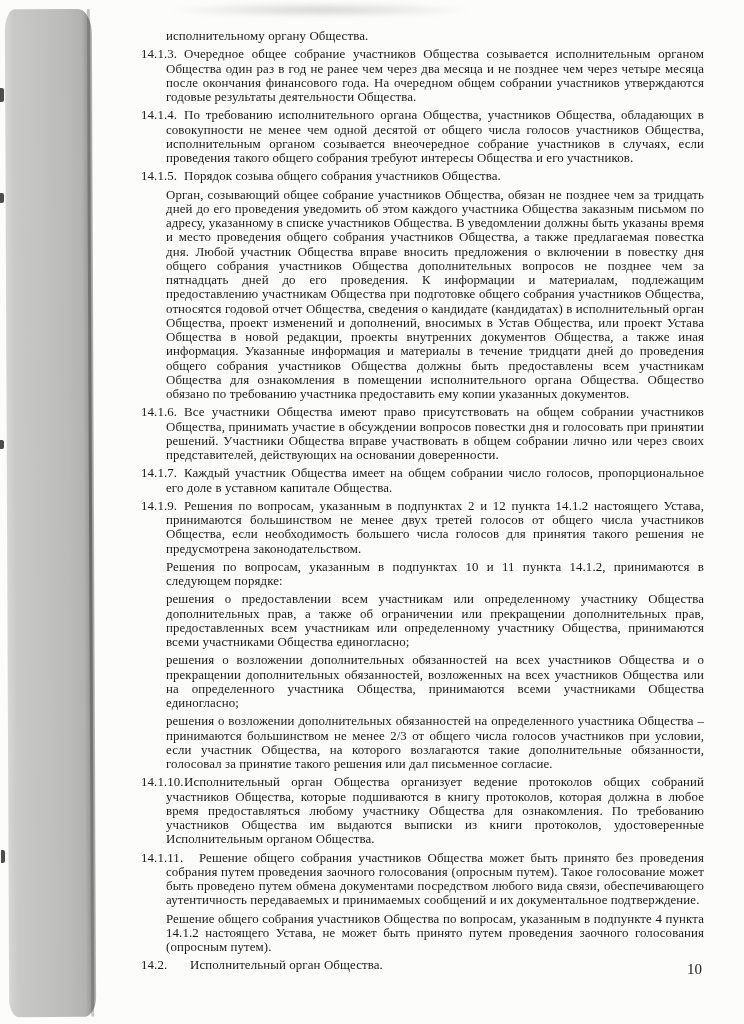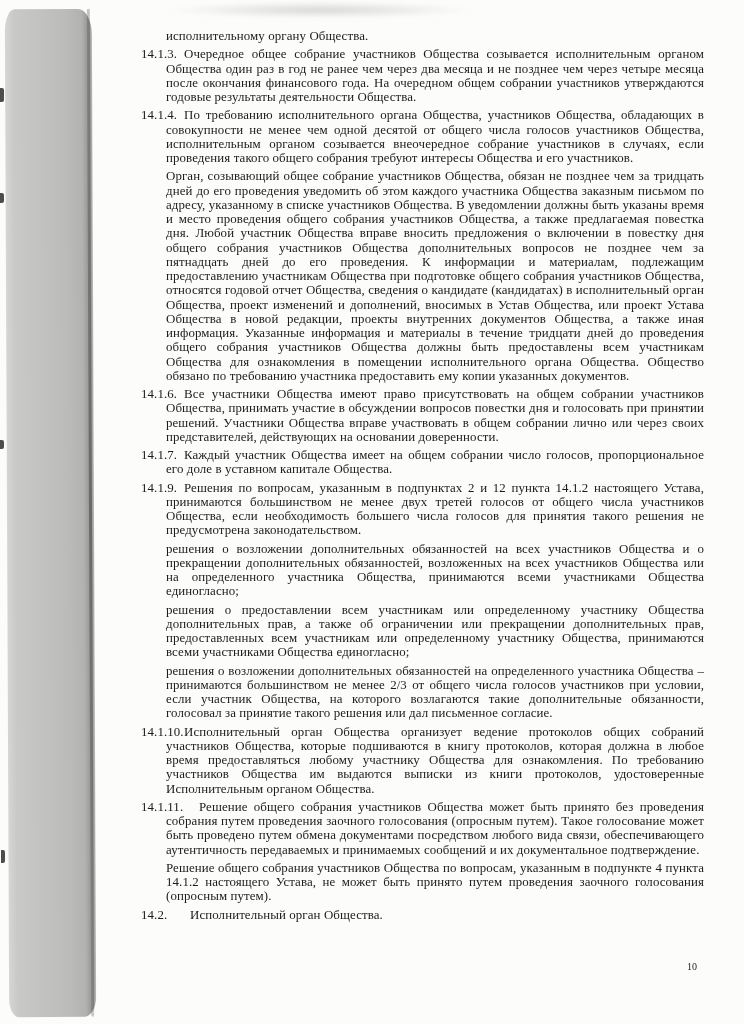--- a/index.html
+++ b/index.html
@@ -87,21 +87,21 @@
   .num.w56 { min-width: 58px; }
   .num.w49 { min-width: 49px; }
   
   p.cont {
     padding-left: 25px;
   }
   .pagenum {
     position: absolute;
     left: 687px;
     top: 961px;
-    font-size: 10px;
+    font-size: 15px;
     color: #222;
   }
 </style>
 </head>
 <body>
 
 <div class="band"></div>
 <div class="edge-mark em1"></div>
 <div class="edge-mark em2"></div>
 <div class="edge-mark em3"></div>
@@ -114,36 +114,38 @@
 
   <div class="clause">
     <p class="first"><span class="num">14.1.3.</span><span>Очередное общее собрание участников Общества созывается исполнительным органом Общества один раз в год не ранее чем через два месяца и не позднее чем через четыре месяца после окончания финансового года. На очередном общем собрании участников утверждаются годовые результаты деятельности Общества.</span></p>
   </div>
 
   <div class="clause">
     <p class="first"><span class="num">14.1.4.</span><span>По требованию исполнительного органа Общества, участников Общества, обладающих в совокупности не менее чем одной десятой от общего числа голосов участников Общества, исполнительным органом созывается внеочередное собрание участников в случаях, если проведения такого общего собрания требуют интересы Общества и его участников.</span></p>
   </div>
 
   <div class="clause">
+    <p class="first"><span class="num">14.1.5.</span><span>Порядок созыва общего собрания участников Общества.</span></p>
     <p class="cont">Орган, созывающий общее собрание участников Общества, обязан не позднее чем за тридцать дней до его проведения уведомить об этом каждого участника Общества заказным письмом по адресу, указанному в списке участников Общества. В уведомлении должны быть указаны время и место проведения общего собрания участников Общества, а также предлагаемая повестка дня. Любой участник Общества вправе вносить предложения о включении в повестку дня общего собрания участников Общества дополнительных вопросов не позднее чем за пятнадцать дней до его проведения. К информации и материалам, подлежащим предоставлению участникам Общества при подготовке общего собрания участников Общества, относятся годовой отчет Общества, сведения о кандидате (кандидатах) в исполнительный орган Общества, проект изменений и дополнений, вносимых в Устав Общества, или проект Устава Общества в новой редакции, проекты внутренних документов Общества, а также иная информация. Указанные информация и материалы в течение тридцати дней до проведения общего собрания участников Общества должны быть предоставлены всем участникам Общества для ознакомления в помещении исполнительного органа Общества. Общество обязано по требованию участника предоставить ему копии указанных документов.</p>
   </div>
 
   <div class="clause">
     <p class="first"><span class="num">14.1.6.</span><span>Все участники Общества имеют право присутствовать на общем собрании участников Общества, принимать участие в обсуждении вопросов повестки дня и голосовать при принятии решений. Участники Общества вправе участвовать в общем собрании лично или через своих представителей, действующих на основании доверенности.</span></p>
   </div>
 
   <div class="clause">
     <p class="first"><span class="num">14.1.7.</span><span>Каждый участник Общества имеет на общем собрании число голосов, пропорциональное его доле в уставном капитале Общества.</span></p>
   </div>
 
 
   <div class="clause">
     <p class="first"><span class="num">14.1.9.</span><span>Решения по вопросам, указанным в подпунктах 2 и 12 пункта 14.1.2 настоящего Устава, принимаются большинством не менее двух третей голосов от общего числа участников Общества, если необходимость большего числа голосов для принятия такого решения не предусмотрена законодательством.</span></p>
+    <p class="cont">Решения по вопросам, указанным в подпунктах 10 и 11 пункта 14.1.2, принимаются в следующем порядке:</p>
+    <p class="cont">решения о предоставлении всем участникам или определенному участнику Общества дополнительных прав, а также об ограничении или прекращении дополнительных прав, предоставленных всем участникам или определенному участнику Общества, принимаются всеми участниками Общества единогласно;</p>
     <p class="cont">решения о возложении дополнительных обязанностей на всех участников Общества и о прекращении дополнительных обязанностей, возложенных на всех участников Общества или на определенного участника Общества, принимаются всеми участниками Общества единогласно;</p>
-    <p class="cont">решения о предоставлении всем участникам или определенному участнику Общества дополнительных прав, а также об ограничении или прекращении дополнительных прав, предоставленных всем участникам или определенному участнику Общества, принимаются всеми участниками Общества единогласно;</p>
     <p class="cont">решения о возложении дополнительных обязанностей на определенного участника Общества – принимаются большинством не менее 2/3 от общего числа голосов участников при условии, если участник Общества, на которого возлагаются такие дополнительные обязанности, голосовал за принятие такого решения или дал письменное согласие.</p>
   </div>
 
   <div class="clause">
     <p class="first"><span class="num">14.1.10.</span><span>Исполнительный орган Общества организует ведение протоколов общих собраний участников Общества, которые подшиваются в книгу протоколов, которая должна в любое время предоставляться любому участнику Общества для ознакомления. По требованию участников Общества им выдаются выписки из книги протоколов, удостоверенные Исполнительным органом Общества.</span></p>
   </div>
 
   <div class="clause">
     <p class="first"><span class="num w56">14.1.11.</span><span>Решение общего собрания участников Общества может быть принято без проведения собрания путем проведения заочного голосования (опросным путем). Такое голосование может быть проведено путем обмена документами посредством любого вида связи, обеспечивающего аутентичность передаваемых и принимаемых сообщений и их документальное подтверждение.</span></p>
     <p class="cont">Решение общего собрания участников Общества по вопросам, указанным в подпункте 4 пункта 14.1.2 настоящего Устава, не может быть принято путем проведения заочного голосования (опросным путем).</p>

